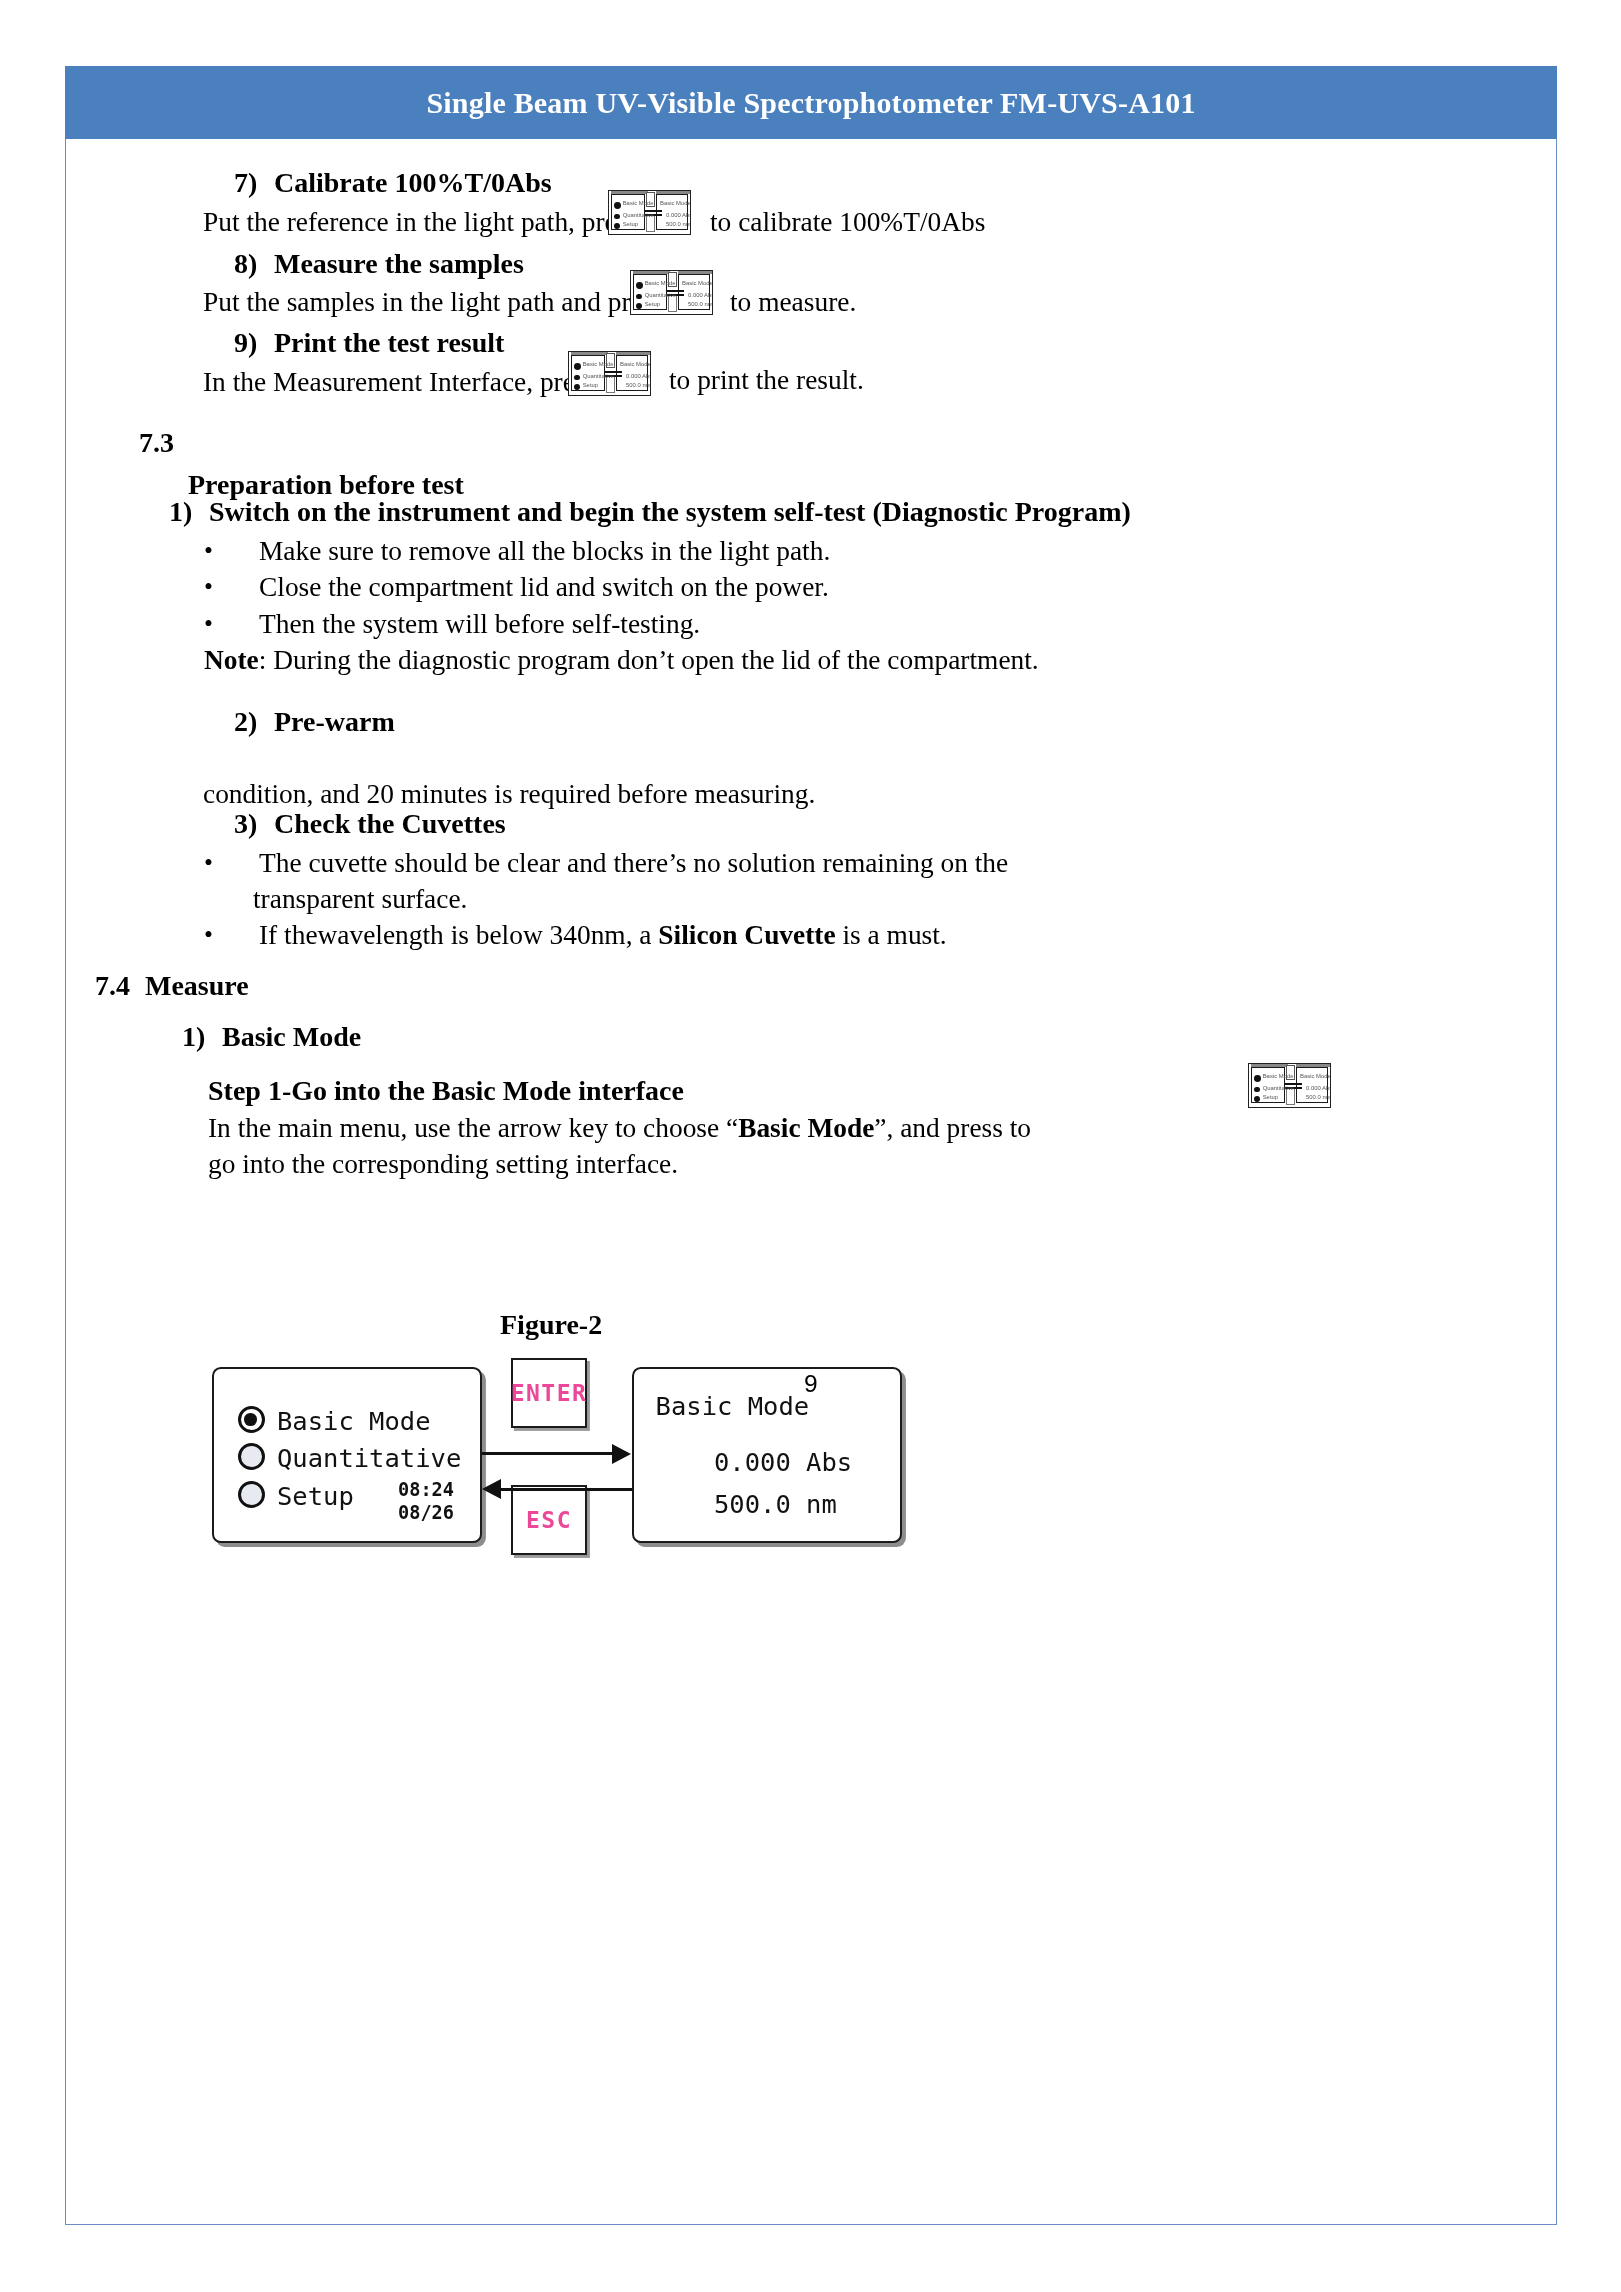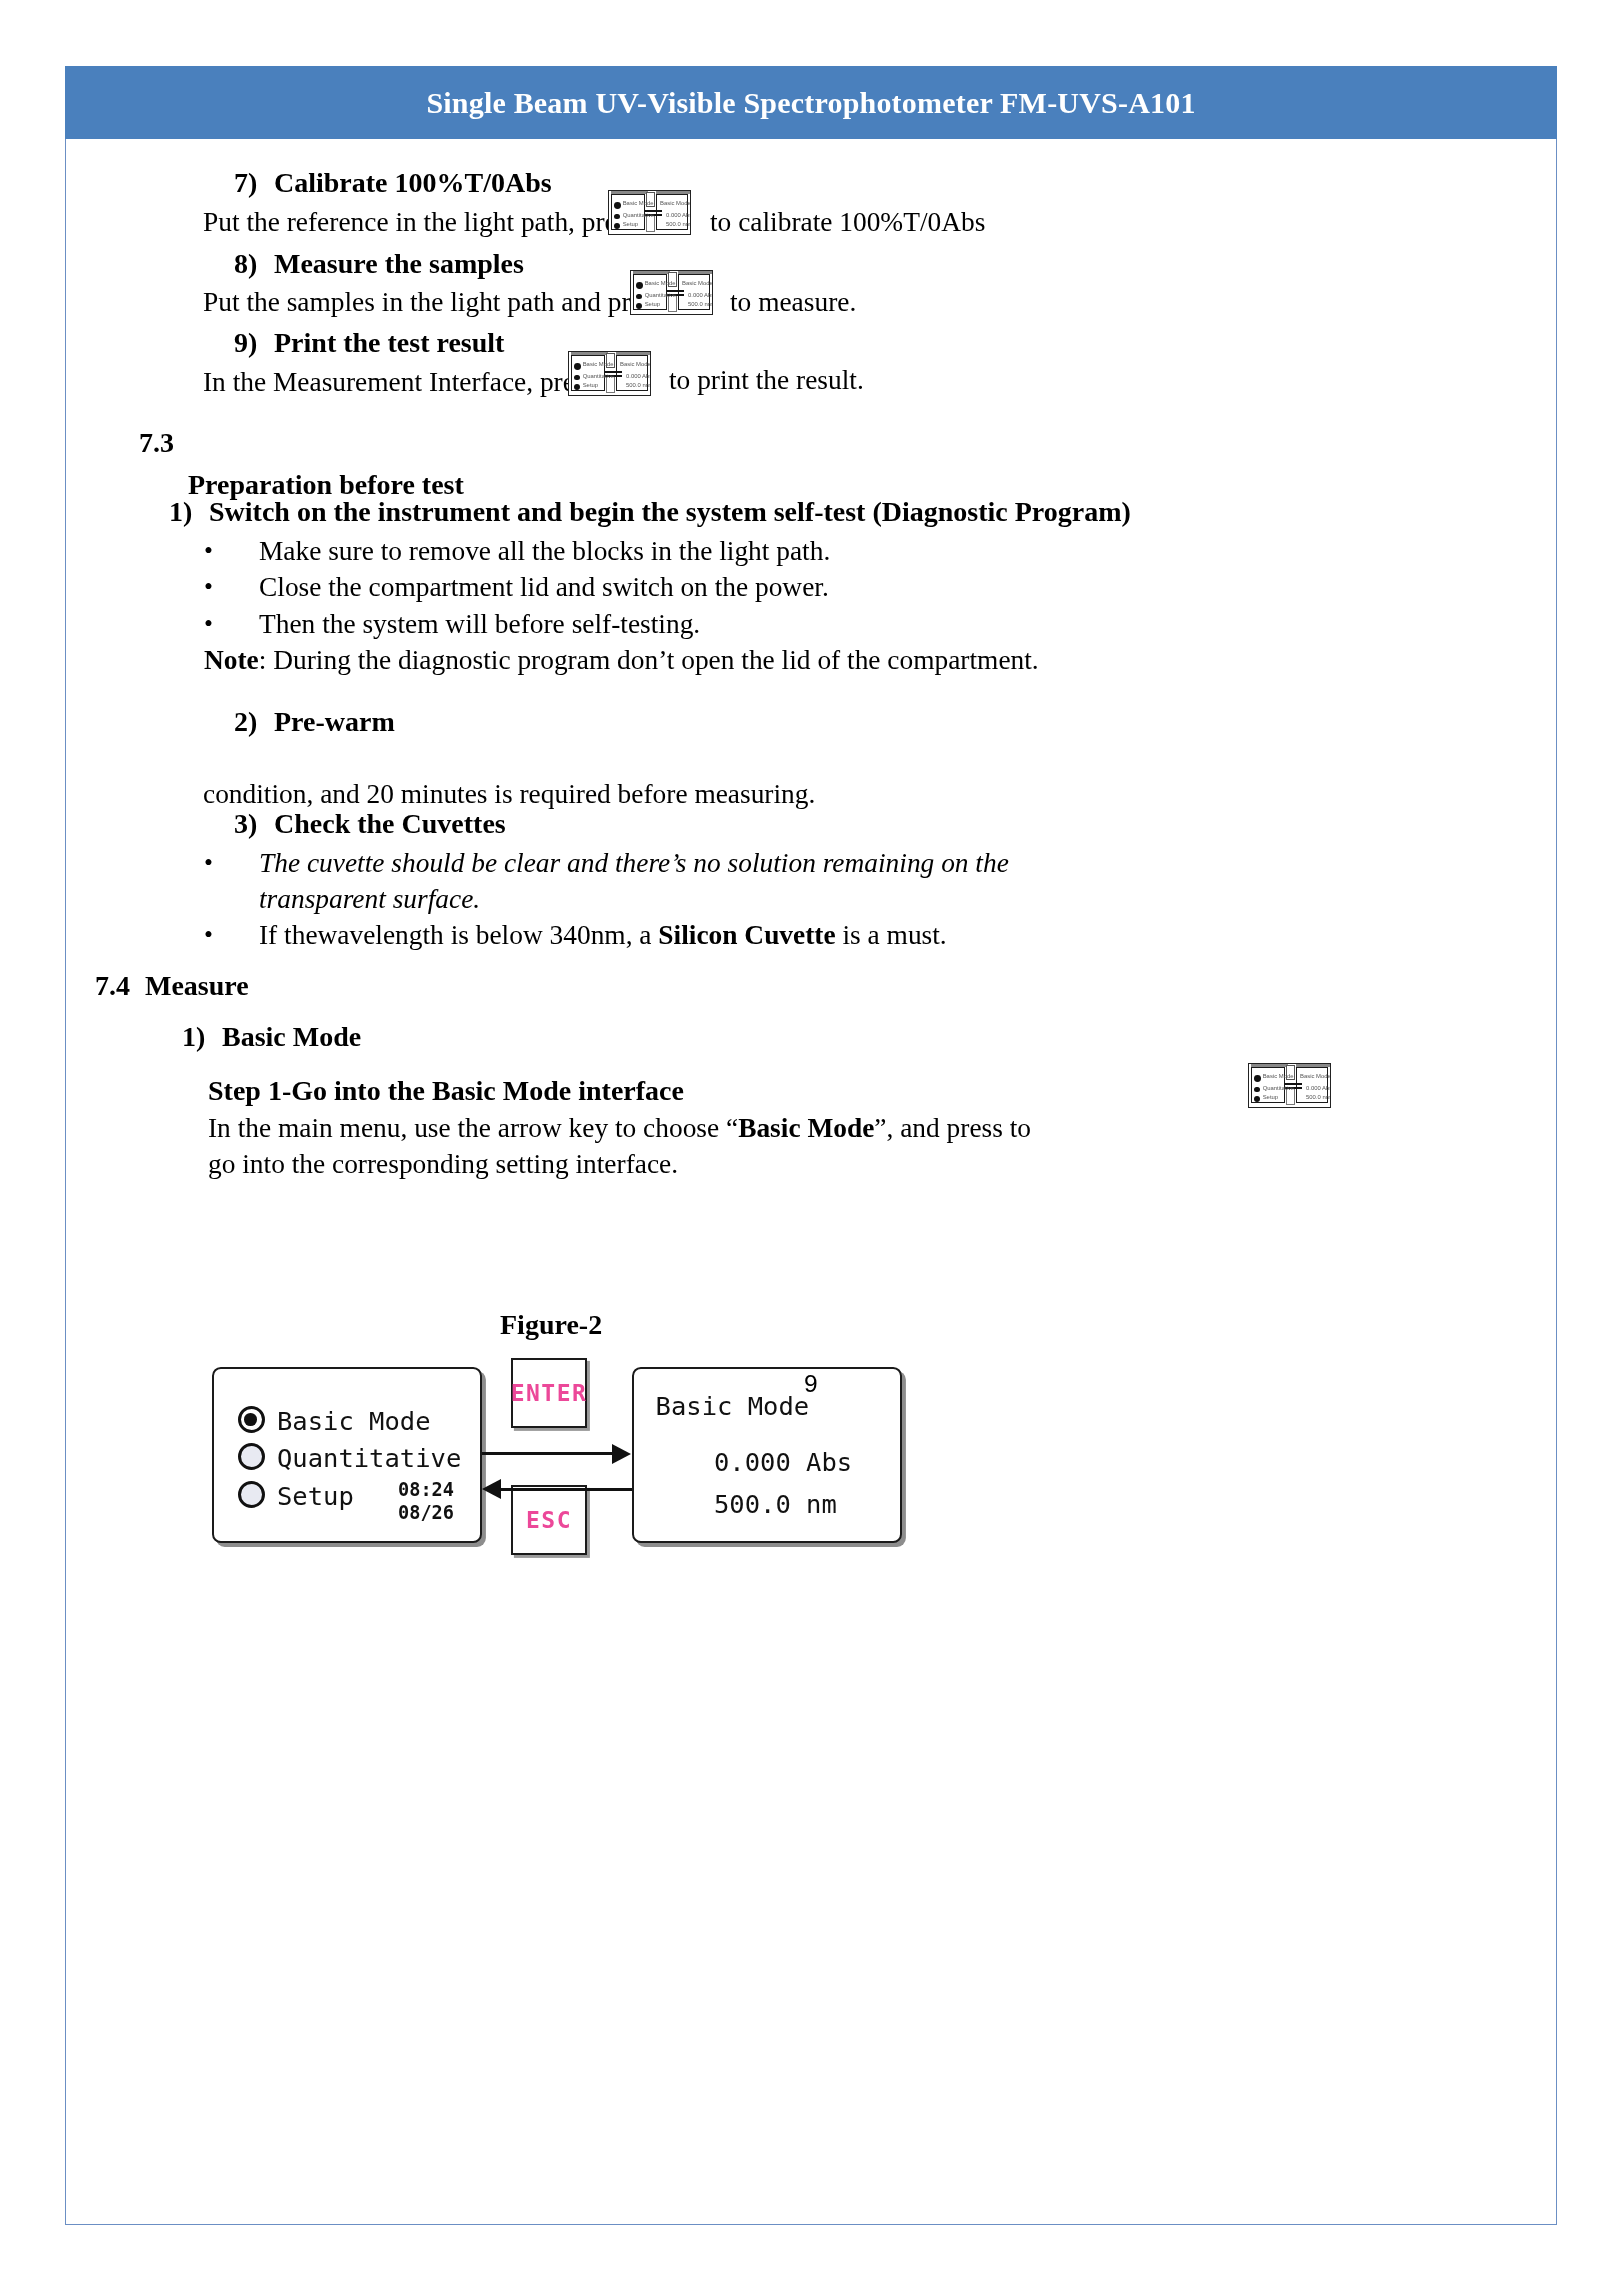--- a/index.html
+++ b/index.html
@@ -387,23 +387,23 @@
 
   <div class="blk num-head" style="left:169px; top:567px;">2)</div>
   <div class="blk num-head" style="left:209px; top:567px;">Pre-warm</div>
   <div class="blk body-line" style="left:138px; top:639px;">condition, and 20 minutes  is required before measuring.</div>
 
   <div class="blk num-head" style="left:169px; top:669px;">3)</div>
   <div class="blk num-head" style="left:209px; top:669px;font-family:Liberation Serif, serif;">Check the Cuvettes</div>
 
   <div class="bullet-row" style="left:139px; top:708px; width:980px;">
     <span class="bullet-dot">•</span>
-    <span class="bullet-text" style="width:872px; text-align:justify;font-style:italic;">The cuvette should be clear and there’s no solution remaining on the</span>
-  </div>
-  <div class="blk body-line" style="left:194px; top:744px;font-style:italic;">transparent surface.</div>
+    <span class="bullet-text" style="width:872px; text-align:justify;">The cuvette should be clear and there’s no solution remaining on the</span>
+  </div>
+  <div class="blk body-line" style="left:188px; top:744px;">transparent surface.</div>
 
   <div class="bullet-row" style="left:139px; top:780px; width:1078px;">
     <span class="bullet-dot">•</span>
     <span class="bullet-text"><span>If thewavelength is below 340nm, a </span><span class="bold">Silicon Cuvette</span><span> is a must.</span></span>
   </div>
 
   <div class="blk num-head" style="left:30px; top:831px;">7.4</div>
   <div class="blk num-head" style="left:80px; top:831px;">Measure</div>
 
   <div class="blk num-head" style="left:117px; top:882px;">1)</div>

